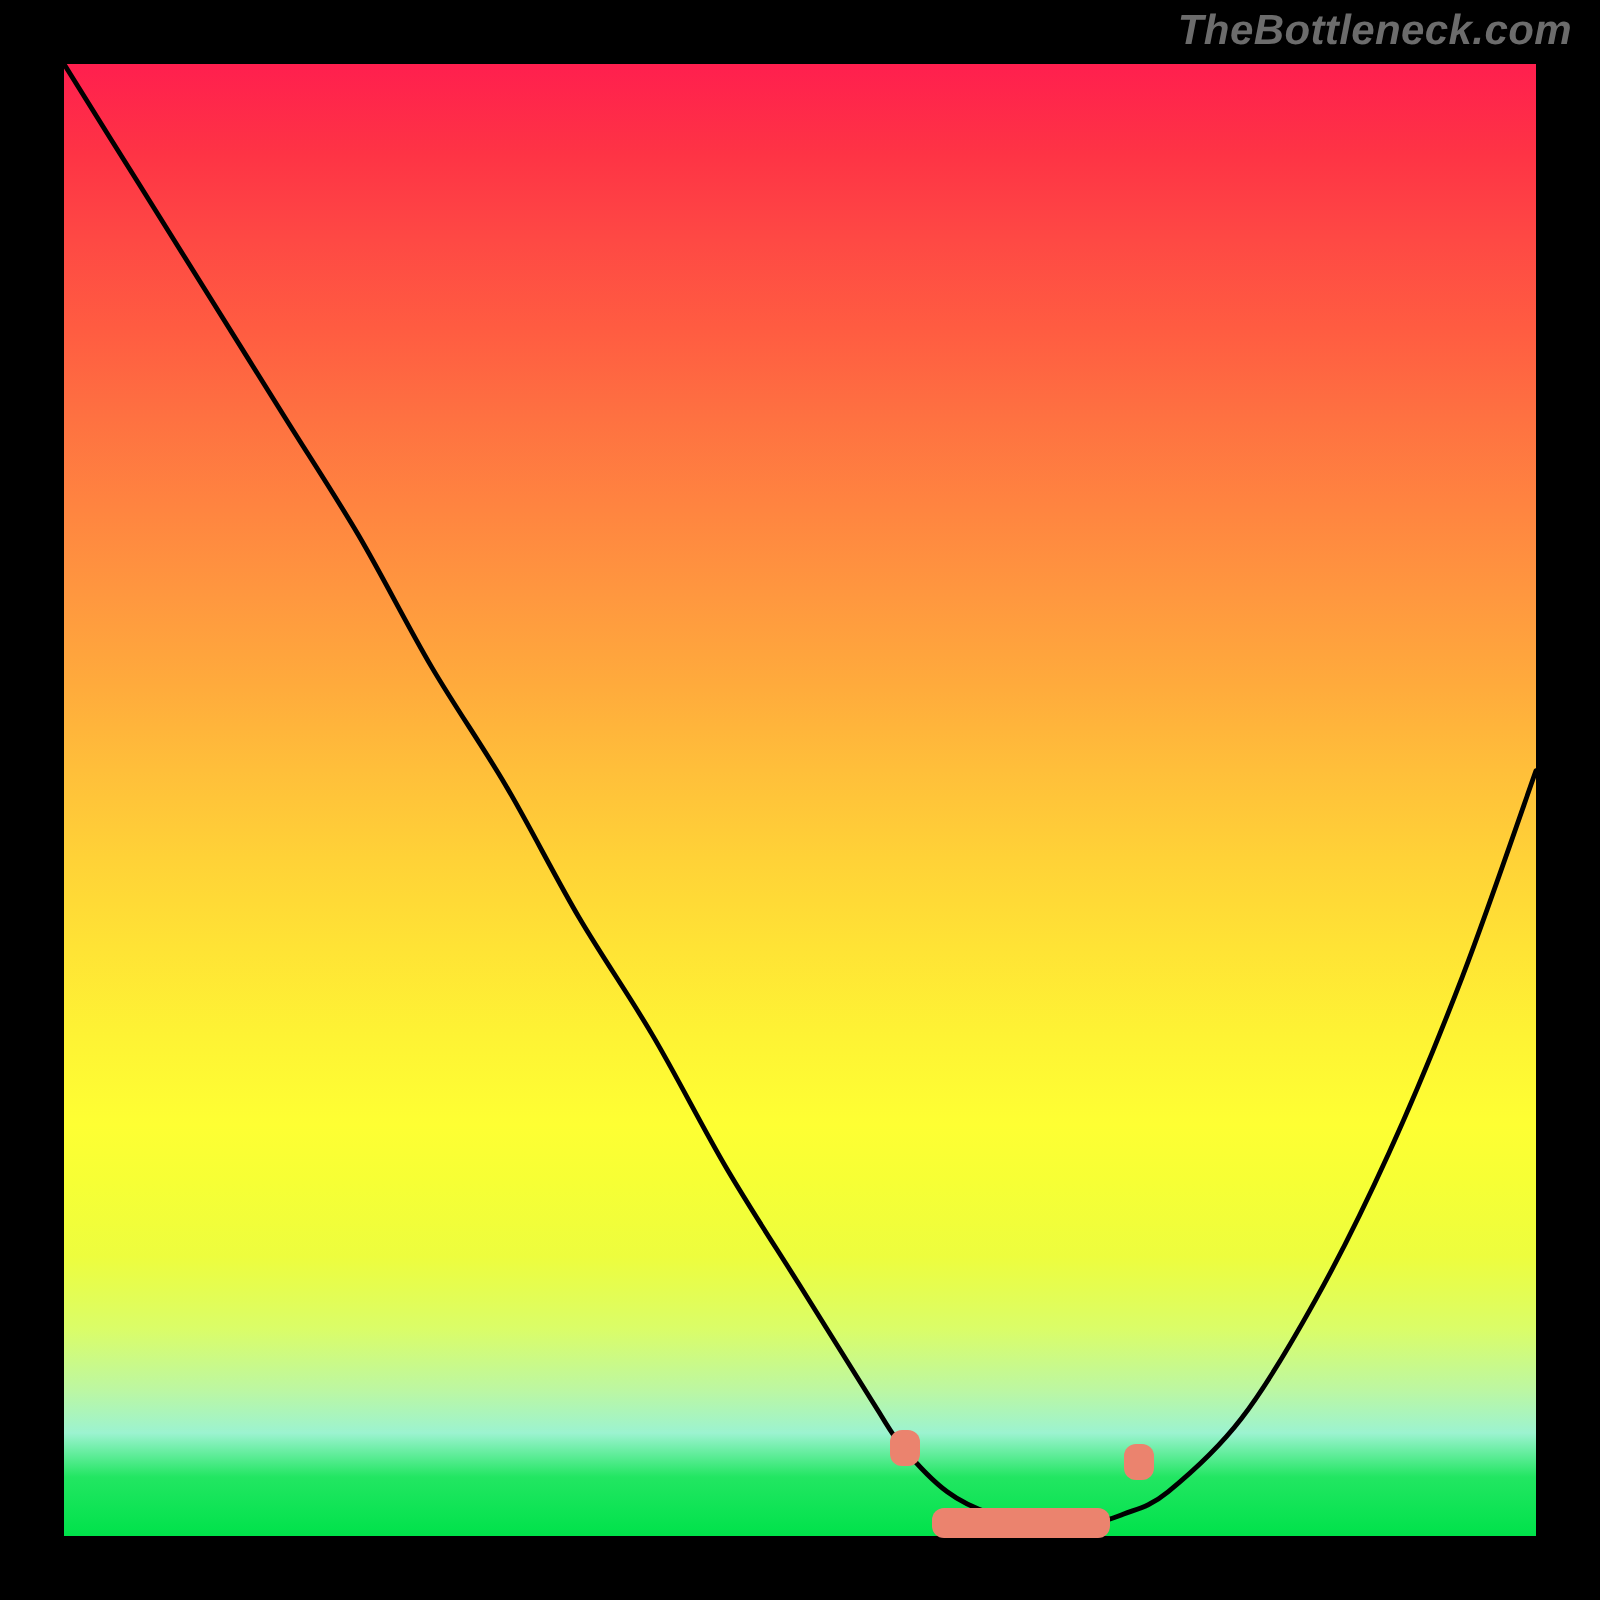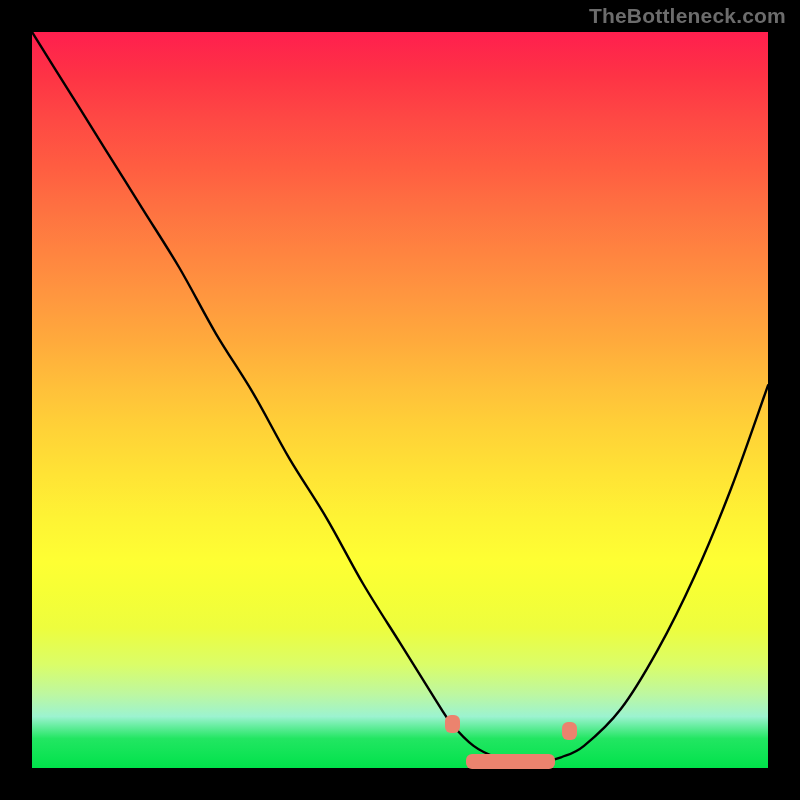--- a/index.html
+++ b/index.html
@@ -18,20 +18,21 @@
   }
   .watermark {
     position: absolute;
     top: 4px;
     right: 14px;
     font-size: 21px;
     font-weight: 600;
     color: #6c6c6c;
     letter-spacing: 0.2px;
     z-index: 4;
+    font-style: italic;
   }
   .plot-area {
     position: absolute;
     left: 32px;
     top: 32px;
     width: 736px;
     height: 736px;
     background: linear-gradient(to bottom,
       #ff1f4e 0%,
       #fe3345 6%,

